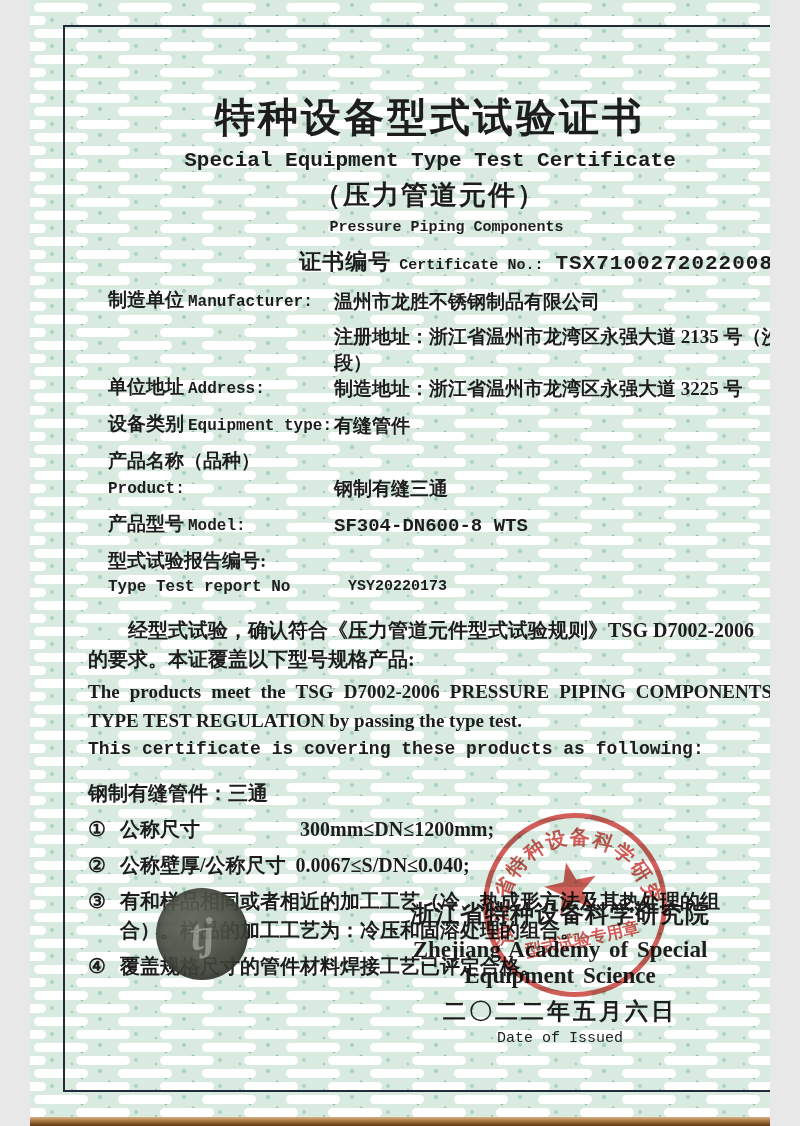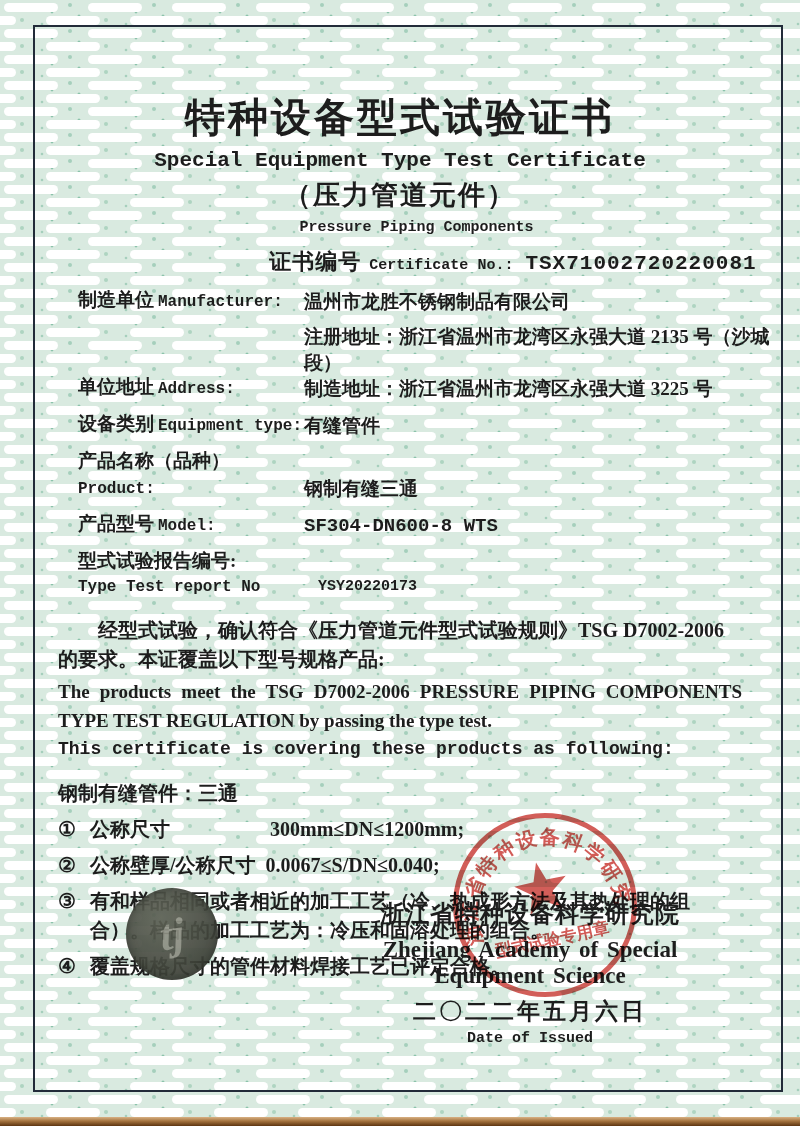--- a/index.html
+++ b/index.html
@@ -1,17 +1,17 @@
 <!DOCTYPE html>
 <html><head>
 <meta charset="utf-8">
 <style>
   html,body{margin:0;padding:0;background:#e8e8e8;}
   .page{
-    position:relative;width:800px;height:1126px;overflow:hidden;
+    position:relative;width:740px;height:1126px;overflow:hidden;
     font-family:"Liberation Serif","DejaVu Serif",serif;color:#1d1d1d;
     background:#eef5f1;margin:0 auto;
   }
   .bg-svg{position:absolute;left:0;top:0;width:800px;height:1126px;display:block;}
   .border-frame{
     position:absolute;left:33px;top:25px;width:746px;height:1063px;
     border:2.5px solid #222b39;pointer-events:none;
   }
   .content{position:absolute;left:0;top:94px;width:800px;}
   .mono{font-family:"Liberation Mono","DejaVu Sans Mono",monospace;}
@@ -51,21 +51,21 @@
   .coverage{margin:20px 58px 0 58px;font-size:20px;font-weight:bold;line-height:1.45;}
   .cov-head{margin-bottom:7px;}
   .cov-item{display:flex;margin-bottom:7px;}
   .cov-num{flex:0 0 32px;}
   .cov-text{white-space:pre-wrap;}
 
   .footer{position:absolute;left:325px;top:898px;width:410px;text-align:center;}
   .org-cn{font-size:24px;font-weight:bold;letter-spacing:1px;}
   .org-en{font-size:23px;font-weight:bold;margin-top:7px;word-spacing:3px;}
   .date-cn{font-size:23px;font-weight:bold;margin-top:7px;letter-spacing:3px;}
-  .date-en{font-family:"Liberation Mono","DejaVu Sans Mono",monospace;font-size:15px;font-weight:bold;margin-top:3px;}
+  .date-en{font-family:"Liberation Mono","DejaVu Sans Mono",monospace;font-size:15px;font-weight:normal;margin-top:3px;}
 
   .seal-svg{
     position:absolute;left:450px;top:810px;width:190px;height:190px;
     transform:rotate(-12deg);opacity:0.88;mix-blend-mode:multiply;pointer-events:none;
   }
   .emboss{
     position:absolute;left:126px;top:888px;width:92px;height:92px;border-radius:50%;
     background:radial-gradient(circle at 38% 32%, #5d6155 0%, #4a4e44 45%, #383c33 80%, #43473d 100%);
     box-shadow:inset 0 0 10px rgba(0,0,0,0.35);opacity:0.92;
   }

